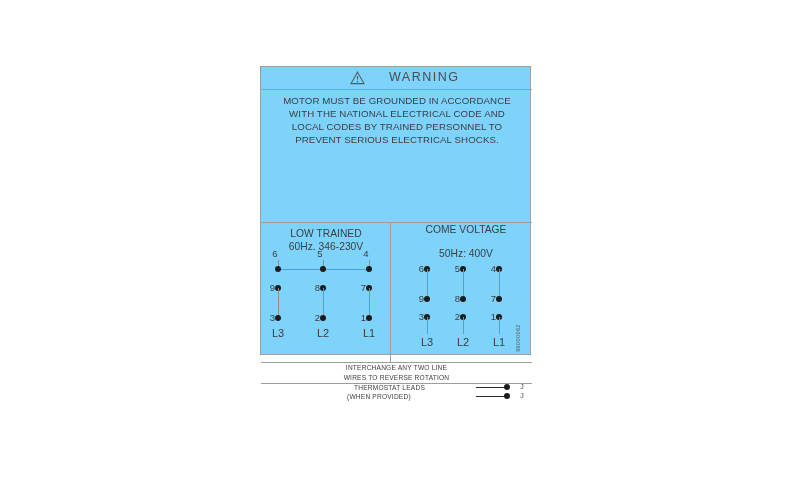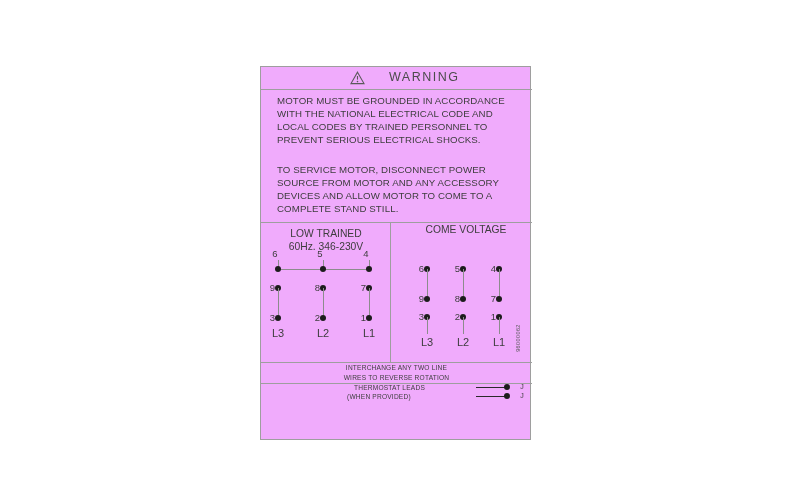--- a/index.html
+++ b/index.html
@@ -2,34 +2,34 @@
 <html><head>
 <meta charset="utf-8">
 <style>
   * { margin:0; padding:0; box-sizing:border-box; }
   html,body { background:#ffffff; }
   .page {
     position:relative; width:800px; height:492px; background:#ffffff;
     font-family:"Liberation Sans", sans-serif; overflow:hidden;
   }
   .label {
-    position:absolute; left:260px; top:66px; width:271px; height:374px;
-    background:#f0abfc; border:1px solid #9e9e9e;
+    position:absolute; left:260px; top:66px; width:271px; height:289px;
+    background:#7dd3fc; border:1px solid #9e9e9e;
   }
   
   .warn-icon { position:absolute; left:89px; top:4px; }
   .warn-title {
     position:absolute; left:128px; top:3px; font-size:12.5px; line-height:15px;
     letter-spacing:1.5px; color:#4c4c4c;
   }
   
   .rule-h { position:absolute; height:1px; background:#9e9e9e; left:0; width:271px; }
   .rule-v { position:absolute; width:1px; background:#9e9e9e; }
   
-  .body-text { position:absolute; left:16px; top:27px; width:256px; }
+  .body-text { position:absolute; left:8px; top:27px; width:256px;text-align:center; }
   .body-text p {
     font-size:9.7px; line-height:13px; color:#3d3d3d; white-space:pre-line;
     margin:0 0 17px 0; letter-spacing:0.1px;
   }
   
   .sec-title { position:absolute; font-size:10.3px; line-height:12px; color:#3d3d3d; text-align:center; }
   
   .dot { position:absolute; width:6px; height:6px; border-radius:50%; background:#1c1c1c; }
   .hline { position:absolute; height:1px; background:#8c8c8c; }
   .vline { position:absolute; width:1px; background:#8c8c8c; }
@@ -66,24 +66,20 @@
       </svg>
     </span>
     <span class="warn-title">WARNING</span>
     <div class="rule-h" style="top:22px"></div>
 
     <div class="body-text">
       <p>MOTOR MUST BE GROUNDED IN ACCORDANCE
 WITH THE NATIONAL ELECTRICAL CODE AND
 LOCAL CODES BY TRAINED PERSONNEL TO
 PREVENT SERIOUS ELECTRICAL SHOCKS.</p>
-      <p>TO SERVICE MOTOR, DISCONNECT POWER
-SOURCE FROM MOTOR AND ANY ACCESSORY
-DEVICES AND ALLOW MOTOR TO COME TO A
-COMPLETE STAND STILL.</p>
     </div>
 
     <div class="rule-h" style="top:155px"></div>
     <div class="rule-v" style="left:129px; top:155px; height:140px"></div>
     <div class="rule-h" style="top:295px"></div>
 
     <div class="sec-title" style="left:0; top:161px; width:130px">LOW TRAINED</div>
     <div class="sec-title" style="left:0; top:174px; width:130px">60Hz. 346-230V</div>
 
     <span class="num-top" style="left:4px;  top:182px">6</span>
@@ -111,20 +107,21 @@
     <span class="num" style="left:46px; top:246px">2</span>
     <span class="num" style="left:92px; top:246px">1</span>
     <div class="dot" style="left:14px;  top:248px"></div>
     <div class="dot" style="left:59px;  top:248px"></div>
     <div class="dot" style="left:105px; top:248px"></div>
     <span class="llabel" style="left:5px;  top:261px">L3</span>
     <span class="llabel" style="left:50px; top:261px">L2</span>
     <span class="llabel" style="left:96px; top:261px">L1</span>
 
     <div class="sec-title" style="left:139px; top:157px; width:132px">COME VOLTAGE</div>
+    <div class="sec-title" style="left:139px; top:181px; width:132px">50Hz: 400V</div>
 
     <span class="num" style="left:150px; top:197px">6</span>
     <span class="num" style="left:186px; top:197px">5</span>
     <span class="num" style="left:222px; top:197px">4</span>
     <div class="dot" style="left:163px; top:199px"></div>
     <div class="dot" style="left:199px; top:199px"></div>
     <div class="dot" style="left:235px; top:199px"></div>
     <div class="vline" style="left:166px; top:202px; height:30px"></div>
     <div class="vline" style="left:202px; top:202px; height:30px"></div>
     <div class="vline" style="left:238px; top:202px; height:30px"></div>

